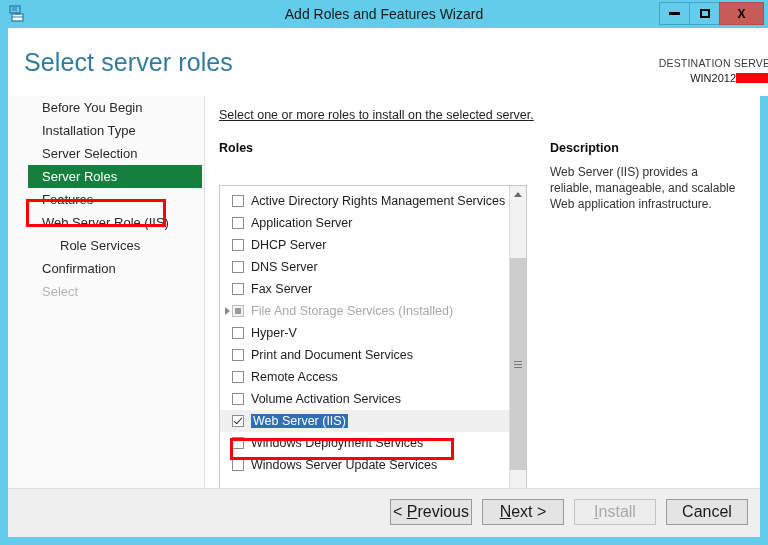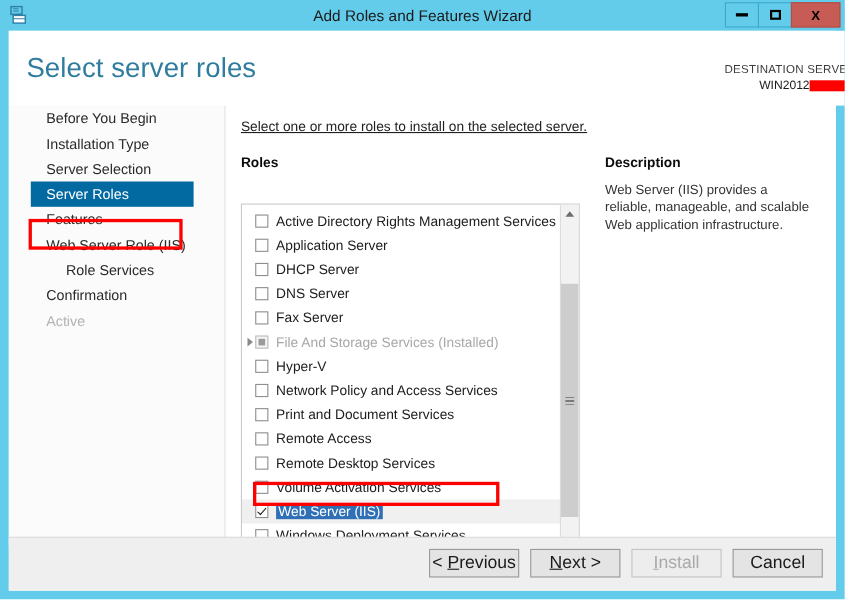--- a/index.html
+++ b/index.html
@@ -155,25 +155,25 @@
     line-height: 23px;
     padding-left: 34px;
     font-size: 13px;
     color: #2a2a2a;
     white-space: nowrap;
   }
   .nav-item.indent {
     padding-left: 52px;
   }
   .nav-item.active {
-    background: #0369a1;
+    background: #15803d;
     color: #ffffff;
     margin-left: 20px;
     padding-left: 14px;
-    width: 148px;
+    width: 174px;
     box-sizing: border-box;
   }
   .nav-item.disabled {
     color: #b3b3b3;
   }
   .nav-divider {
     position: absolute;
     left: 196px;
     top: 68px;
     width: 1px;
@@ -451,21 +451,21 @@
 
     <div class="nav" id="nav-list">
         <div class="nav-item"><span>Before You Begin</span></div>
         <div class="nav-item"><span>Installation Type</span></div>
         <div class="nav-item"><span>Server Selection</span></div>
         <div class="nav-item active"><span>Server Roles</span></div>
         <div class="nav-item"><span>Features</span></div>
         <div class="nav-item"><span>Web Server Role (IIS)</span></div>
         <div class="nav-item indent"><span>Role Services</span></div>
         <div class="nav-item"><span>Confirmation</span></div>
-        <div class="nav-item disabled"><span>Active</span></div>
+        <div class="nav-item disabled"><span>Select</span></div>
       </div>
     <div class="nav-divider"></div>
     <div class="anno-nav"></div>
 
     <div class="content">
       <div class="instruction">Select one or more roles to install on the selected server.</div>
       <div class="col-label label-roles">Roles</div>
       <div class="col-label label-desc">Description</div>
       <div class="desc-text">Web Server (IIS) provides a reliable, manageable, and scalable Web application infrastructure.</div>
 
@@ -495,33 +495,25 @@
               <span class="expander"></span>
               <span class="cb filled disabled"></span>
               <span class="role-label disabled">File And Storage Services (Installed)</span>
             </div>
             <div class="role-row">
               <span class="cb"></span>
               <span class="role-label">Hyper-V</span>
             </div>
             <div class="role-row">
               <span class="cb"></span>
-              <span class="role-label">Network Policy and Access Services</span>
-            </div>
-            <div class="role-row">
-              <span class="cb"></span>
               <span class="role-label">Print and Document Services</span>
             </div>
             <div class="role-row">
               <span class="cb"></span>
               <span class="role-label">Remote Access</span>
-            </div>
-            <div class="role-row">
-              <span class="cb"></span>
-              <span class="role-label">Remote Desktop Services</span>
             </div>
             <div class="role-row">
               <span class="cb"></span>
               <span class="role-label">Volume Activation Services</span>
             </div>
             <div class="role-row selected-row">
               <span class="cb checked"></span>
               <span class="role-label highlighted">Web Server (IIS)</span>
             </div>
             <div class="role-row">

